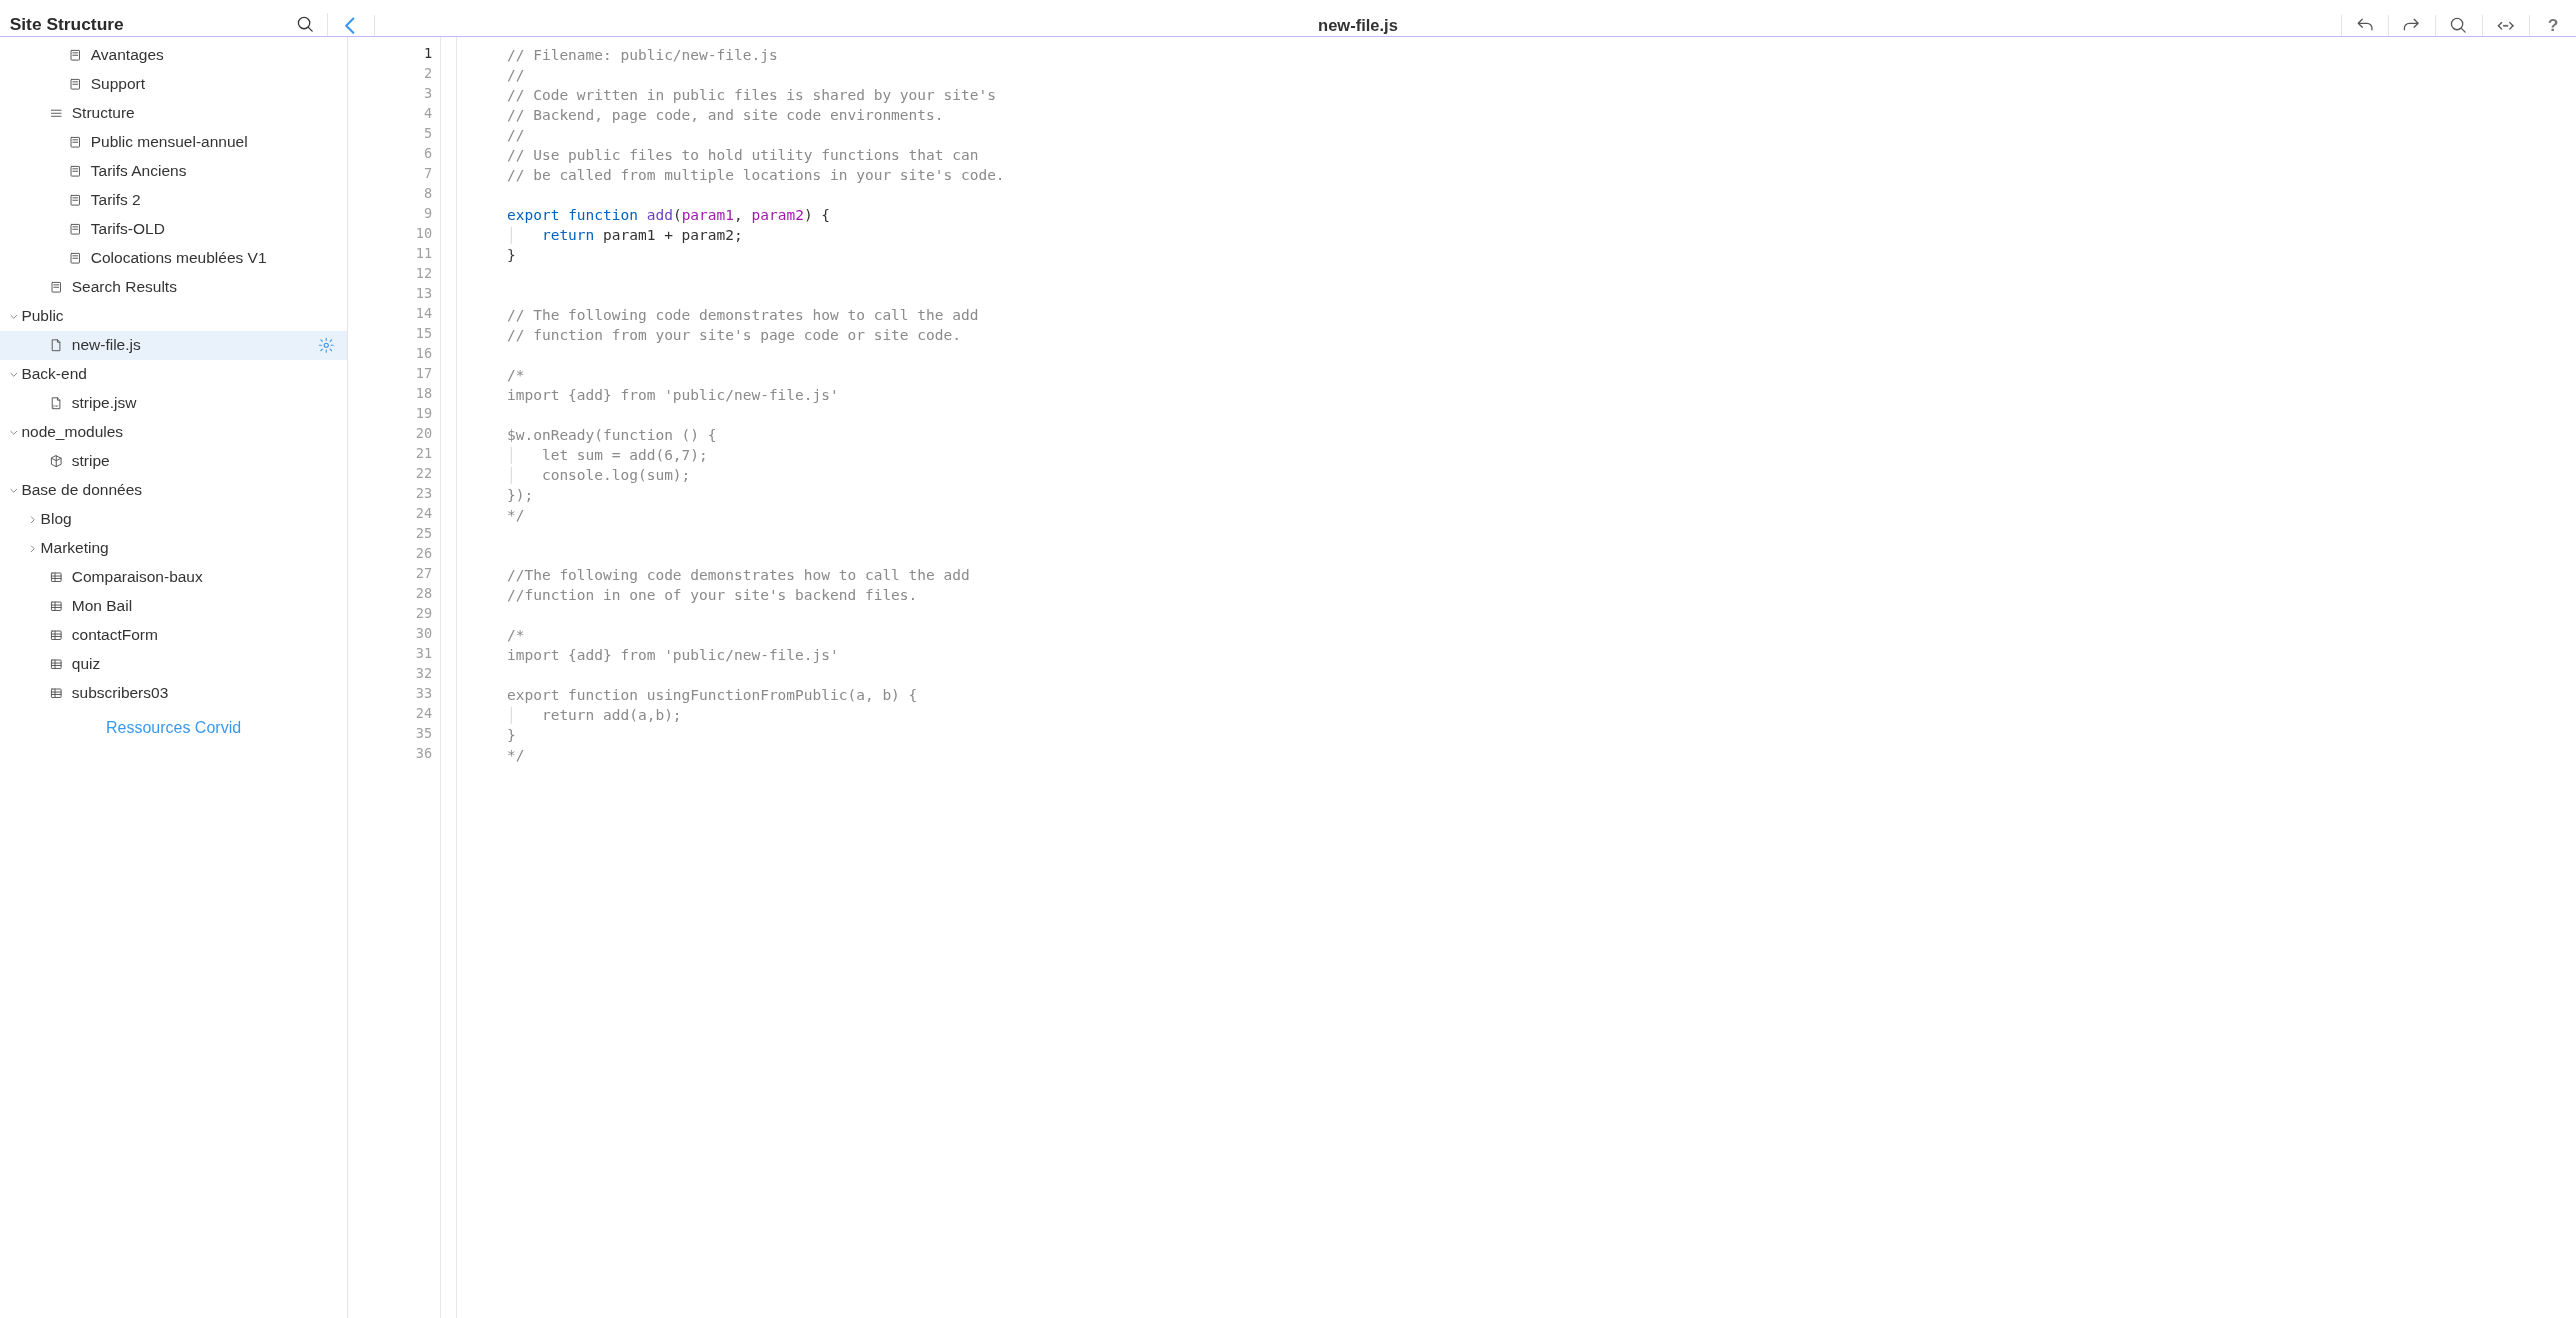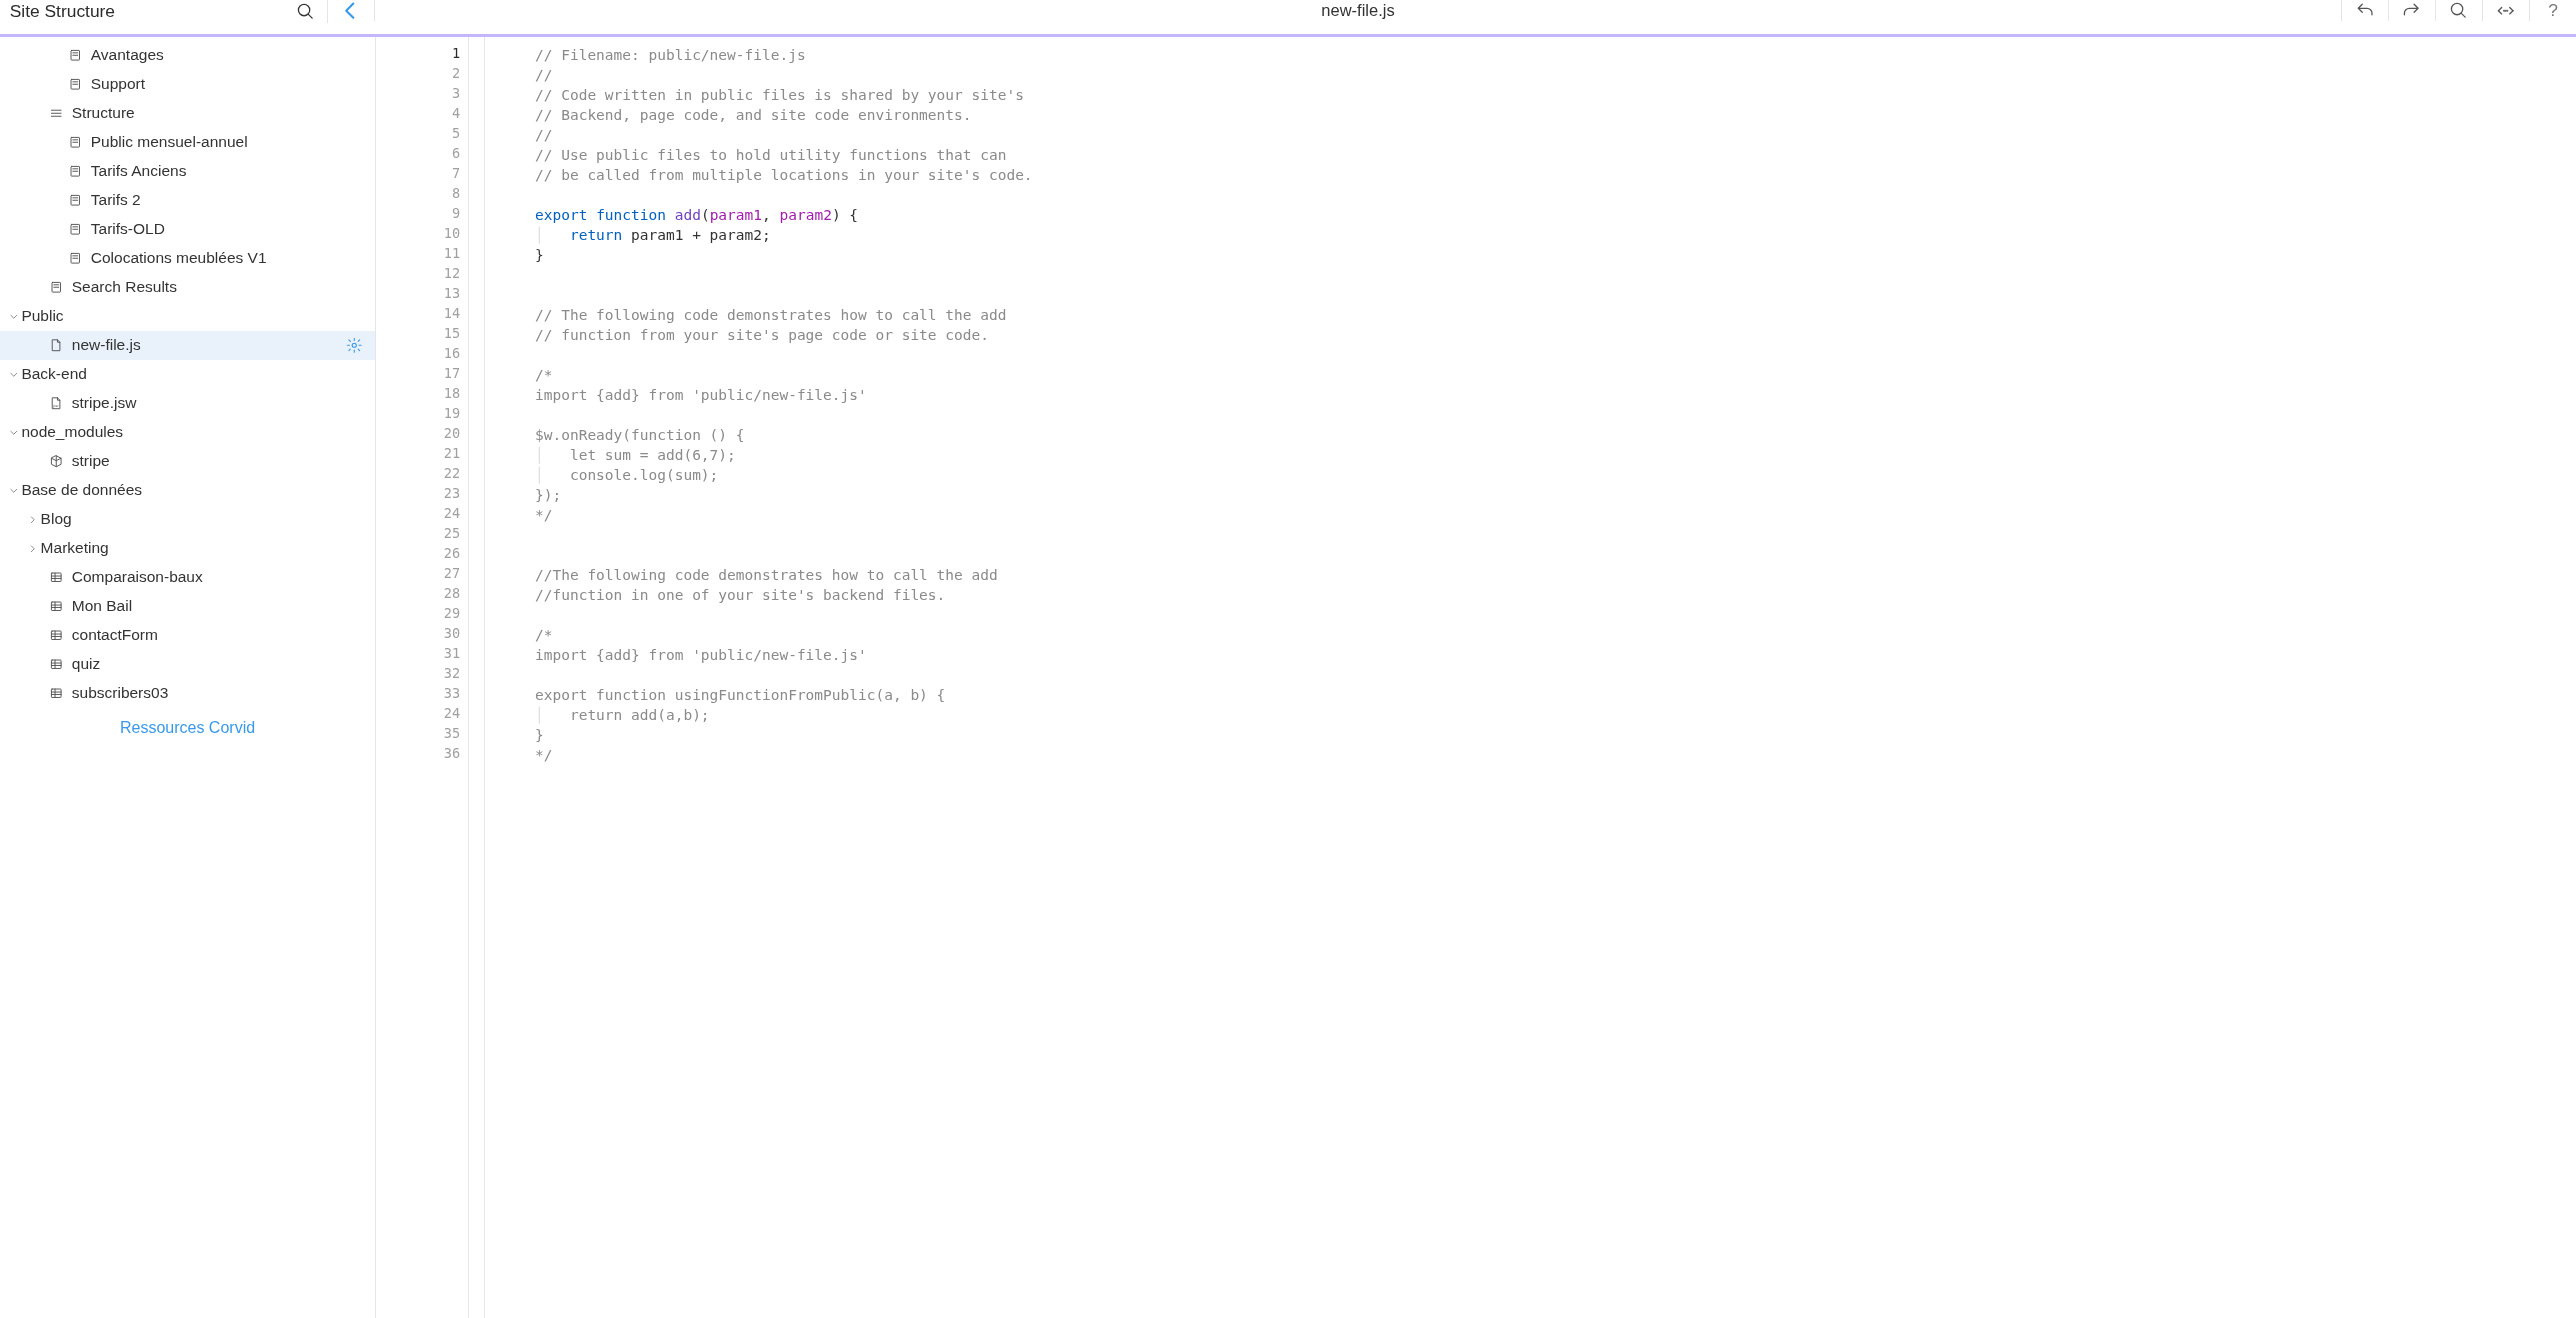--- a/index.html
+++ b/index.html
@@ -4,21 +4,21 @@
 <style>
   * { box-sizing: border-box; margin: 0; padding: 0; }
   body {
     font-family: -apple-system, "Helvetica Neue", Arial, sans-serif;
     font-size: 13.6px; color: #333; background: #fff; overflow: hidden;
     width: 100vw; height: 100vh; display: flex; flex-direction: column;
   }
 
   
   .topbar {
-    height: 37px; display: flex; align-items: flex-start; border-bottom: 3px solid #c4b5fd;
+    height: 37px; display: flex; align-items: flex-end; border-bottom: 1px solid #c4b5fd; font-weight: bold;
   }
   .topbar-left {
     width: 328px; display: flex; align-items: center; padding: 0 9.7px;
     border-right: 1px solid #e5e5e5; justify-content: space-between;
   }
   .panel-title { font-size: 17.4px; color: #2b2b2b; }
   .search-btn { width: 23px; height: 23px; display: inline-flex; align-items: center;
     justify-content: center; cursor: pointer; }
   .topbar-right { flex: 1; display: flex; align-items: stretch; }
   .back-cell { width: 47px; display: flex; align-items: center; justify-content: center;
@@ -28,21 +28,21 @@
   .tool-cell { width: 47px; display: flex; align-items: center; justify-content: center;
     border-left: 1px solid #e5e5e5; cursor: pointer; color: #555; }
 
   
   .icn { width: 19.4px; height: 19.4px; fill: none; stroke: currentColor; stroke-width: 1.6;
     stroke-linecap: round; stroke-linejoin: round; }
   .icn-lg { width: 21.3px; height: 21.3px; }
 
   
   .main { flex: 1; display: flex; min-height: 0; }
-  .sidebar { width: 376px; border-right: 1px solid #e5e5e5; overflow-y: auto;
+  .sidebar { width: 348px; border-right: 1px solid #e5e5e5; overflow-y: auto;
     background: #fff; }
   .editor { flex: 1; display: flex; background: #fff; min-width: 0; }
 
   
   .tree { padding: 3.9px 0 0 0; font-size: 15.5px; color: #2b5672; }
   .row { display: flex; align-items: center; height: 29px; padding-right: 9.7px;
     white-space: nowrap; }
   .row.selected { background: #e9f1fb; }
   .row .label { flex: 1; overflow: hidden; text-overflow: ellipsis; color: #333; }
   .row .chev { width: 13.6px; display: inline-flex; align-items: center; color: #666; }

